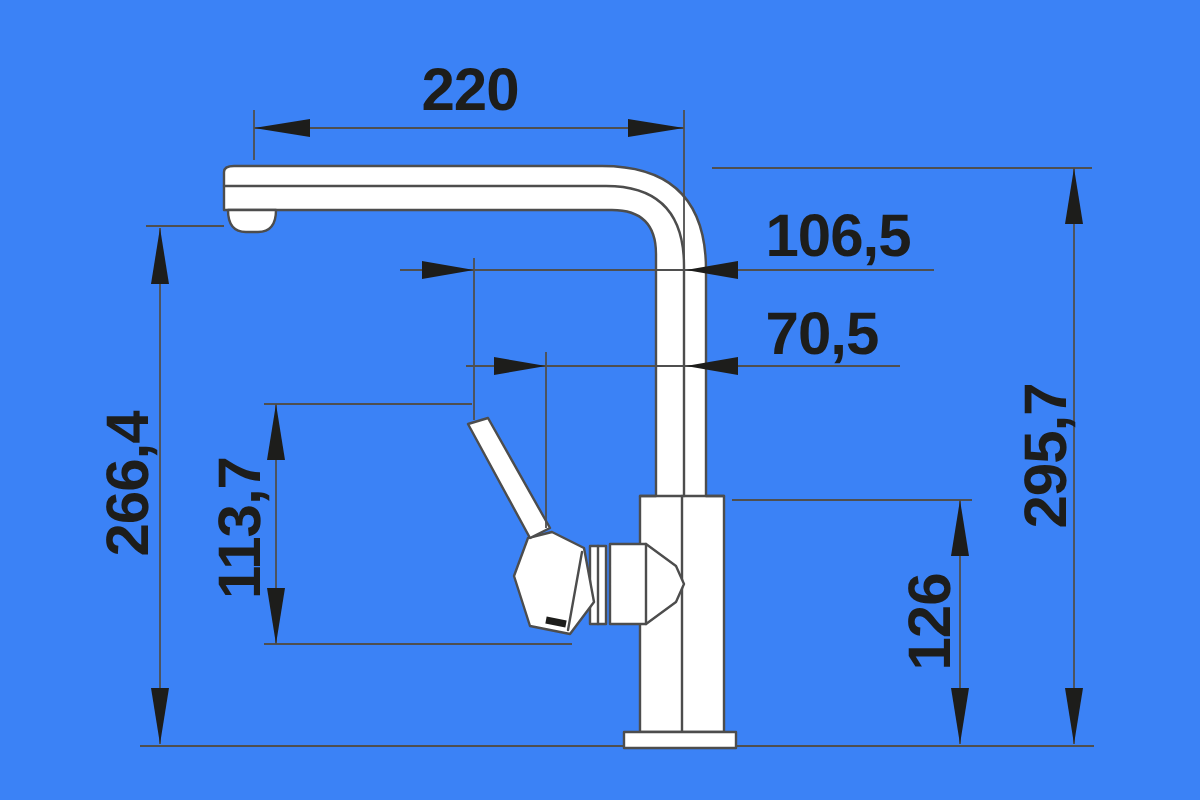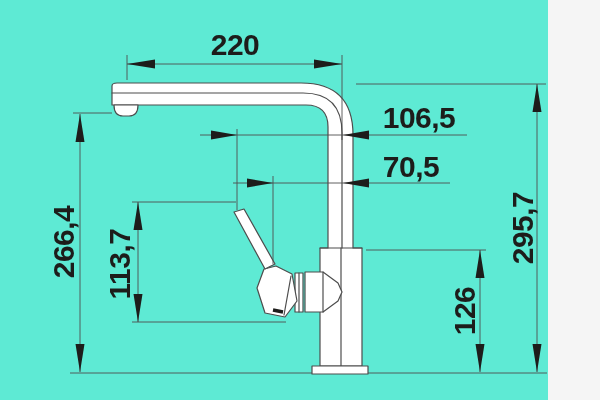--- a/index.html
+++ b/index.html
@@ -1,16 +1,16 @@
 <!DOCTYPE html>
 <html><head>
 <meta charset="utf-8">
 <style>
   html,body{margin:0;padding:0;background:#f5f5f5;}
-  .stage{width:548px;height:400px;background:#5eead4;position:relative;overflow:hidden;
+  .stage{width:600px;height:400px;background:#3b82f6;position:relative;overflow:hidden;
          font-family:"Liberation Sans", sans-serif;}
   svg{display:block;}
   .obj{fill:none;stroke:#4d4d4d;stroke-width:1.2;stroke-linejoin:round;stroke-linecap:round;}
   .objfill{fill:#ffffff;stroke:#4d4d4d;stroke-width:1.2;stroke-linejoin:round;}
   .dim{fill:none;stroke:#4f4f4f;stroke-width:0.9;}
   .arr{fill:#1d1d1b;stroke:none;}
   .dimtext{font-family:"Liberation Sans", sans-serif;font-weight:700;font-size:30px;
            letter-spacing:-0.5px;}
   .mark{stroke:#1d1d1b;stroke-width:3.5;}
 </style>

